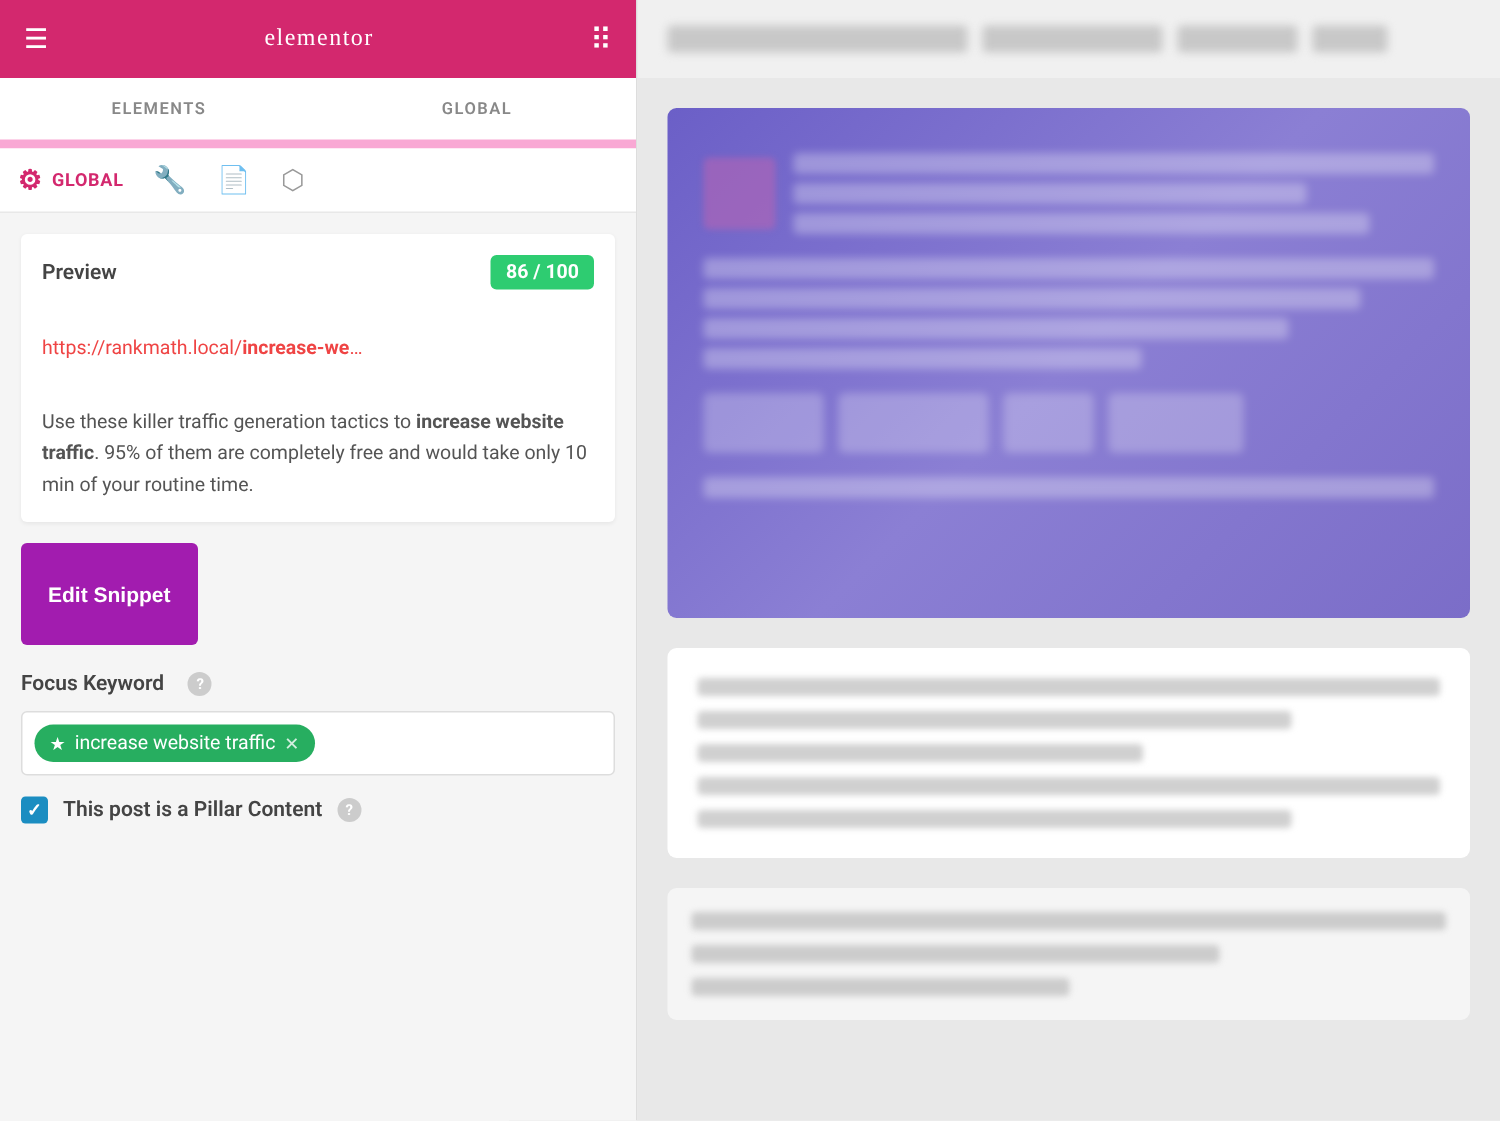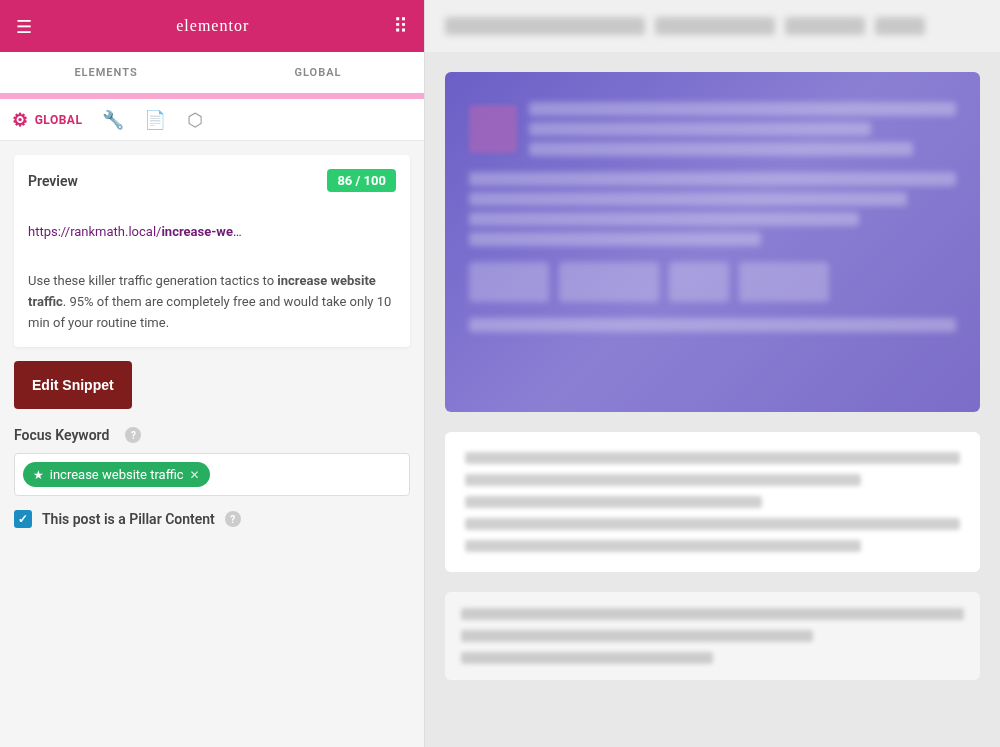--- a/index.html
+++ b/index.html
@@ -133,44 +133,44 @@
       color: #1a0dab;
       margin-bottom: 4px;
       line-height: 1.4;
       font-weight: 400;
     }
     .preview-title strong {
       font-weight: 700;
     }
     .preview-url {
       font-size: 13px;
-      color: #701a75;
+      color: #ef4444;
       margin-bottom: 8px;
       margin-top: 32px;
     }
     .preview-url strong {
       font-weight: 700;
     }
     .preview-desc {
       font-size: 13px;
       color: #545454;
       line-height: 1.6;
       margin-top: 32px;
     }
     .preview-desc strong {
       font-weight: 700;
     }
 
     
     .edit-snippet-btn {
-      background: #7f1d1d;
+      background: #a21caf;
       color: #fff;
       border: none;
       border-radius: 4px;
-      padding: 16px 18px;
+      padding: 26px 18px;
       font-size: 14px;
       font-weight: 600;
       cursor: pointer;
       margin-bottom: 18px;
       display: inline-block;
     }
 
     
     .section-label {
       font-size: 14px;

